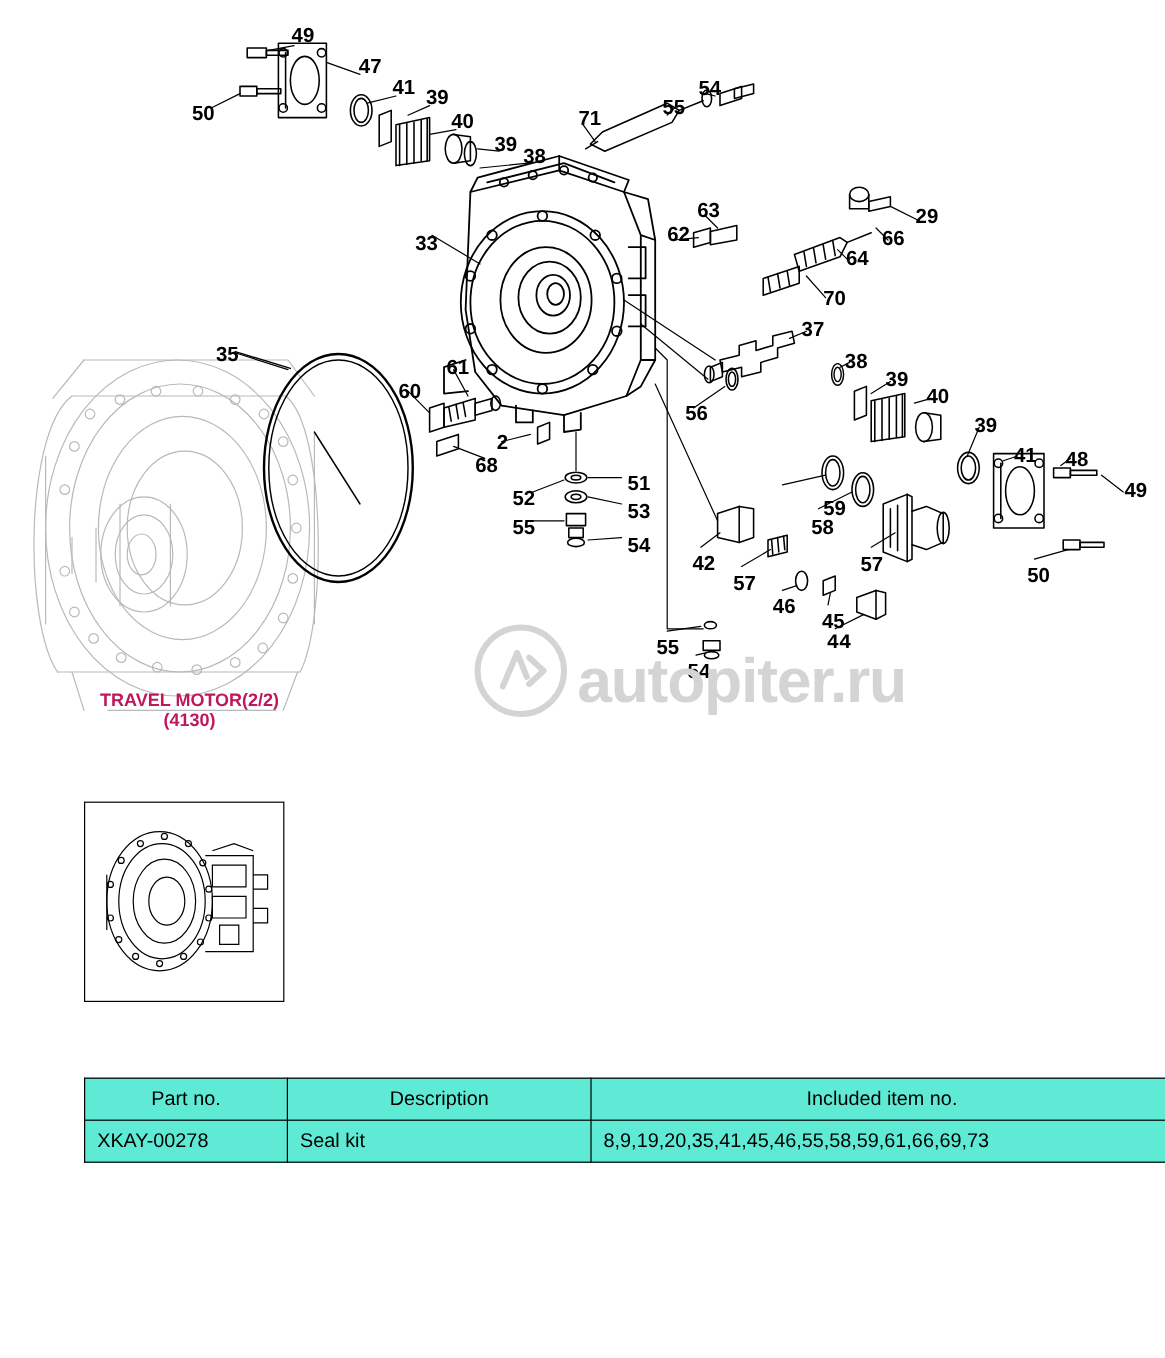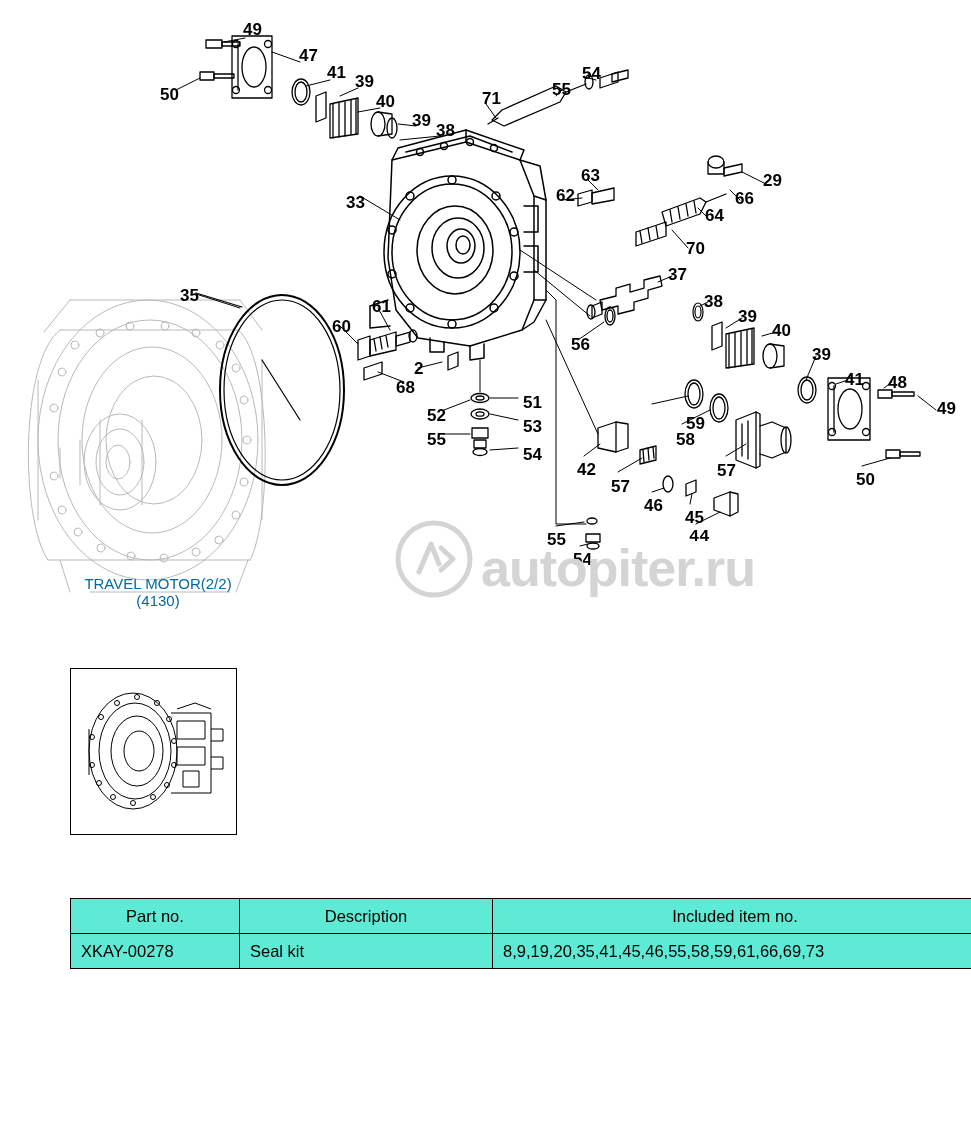--- a/index.html
+++ b/index.html
@@ -33,24 +33,25 @@
     font-size: 17px;
     font-weight: 700;
     color: #000;
     white-space: nowrap;
     line-height: 1;
   }
   .caption {
     position: absolute;
     font-family: "Liberation Sans", sans-serif;
     font-size: 15px;
-    color: #0369a1;
+    color: #be185d;
     white-space: nowrap;
     text-align: center;
     line-height: 1.15;
+    font-weight: bold;
   }
   
   #watermark {
     position: absolute;
     left: 395px;
     top: 520px;
     display: flex;
     align-items: flex-end;
     pointer-events: none;
   }

